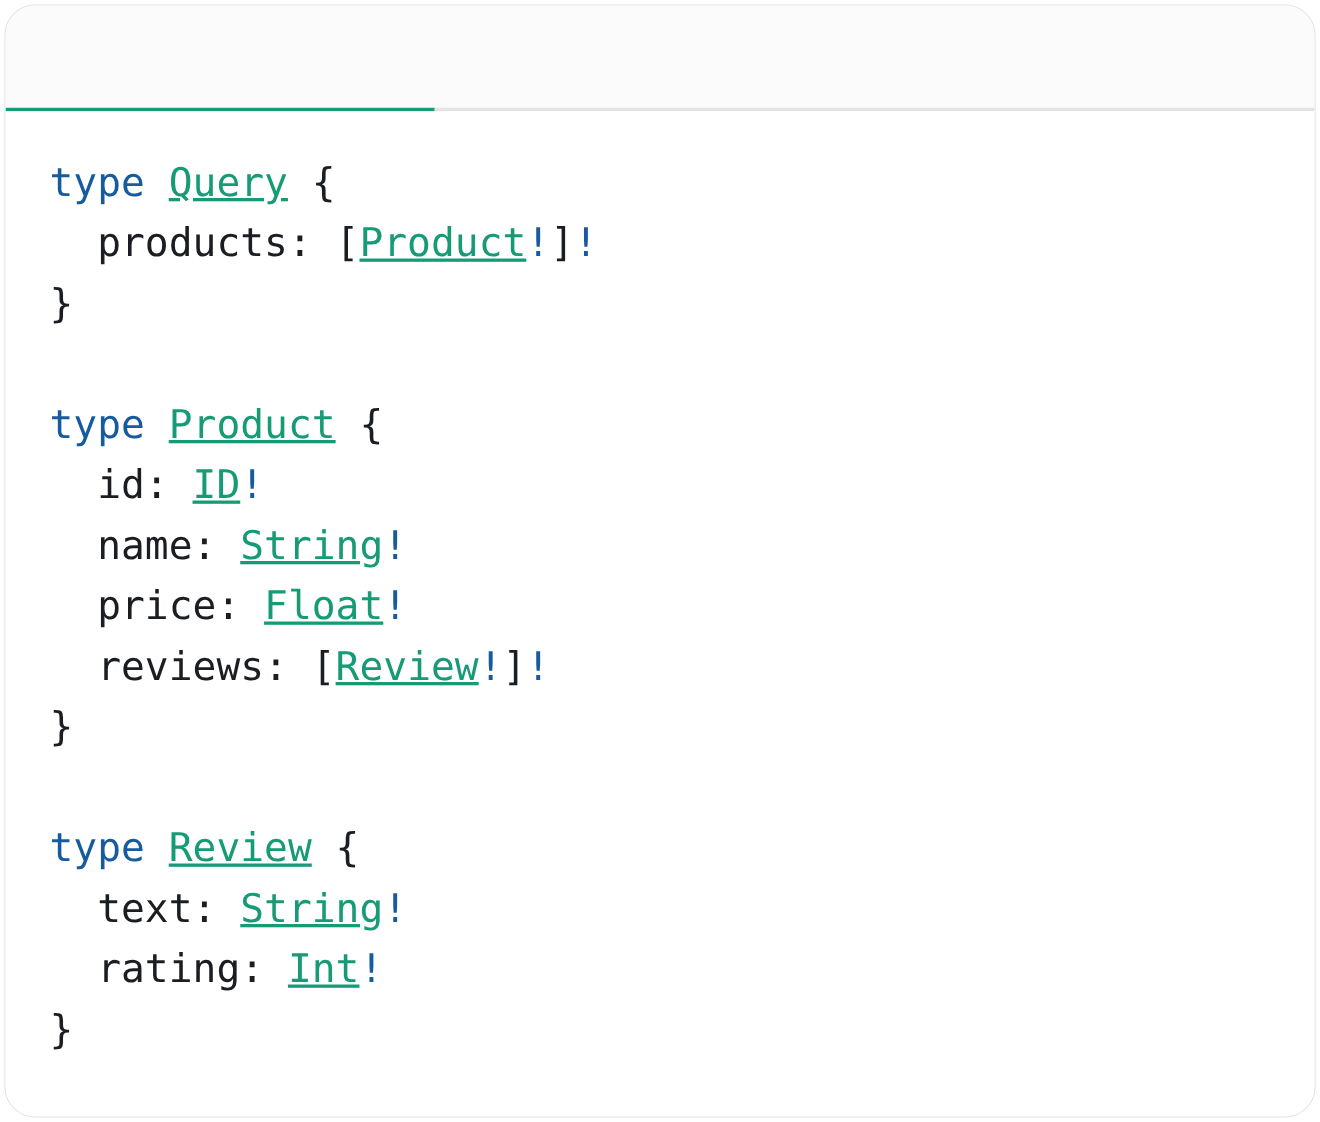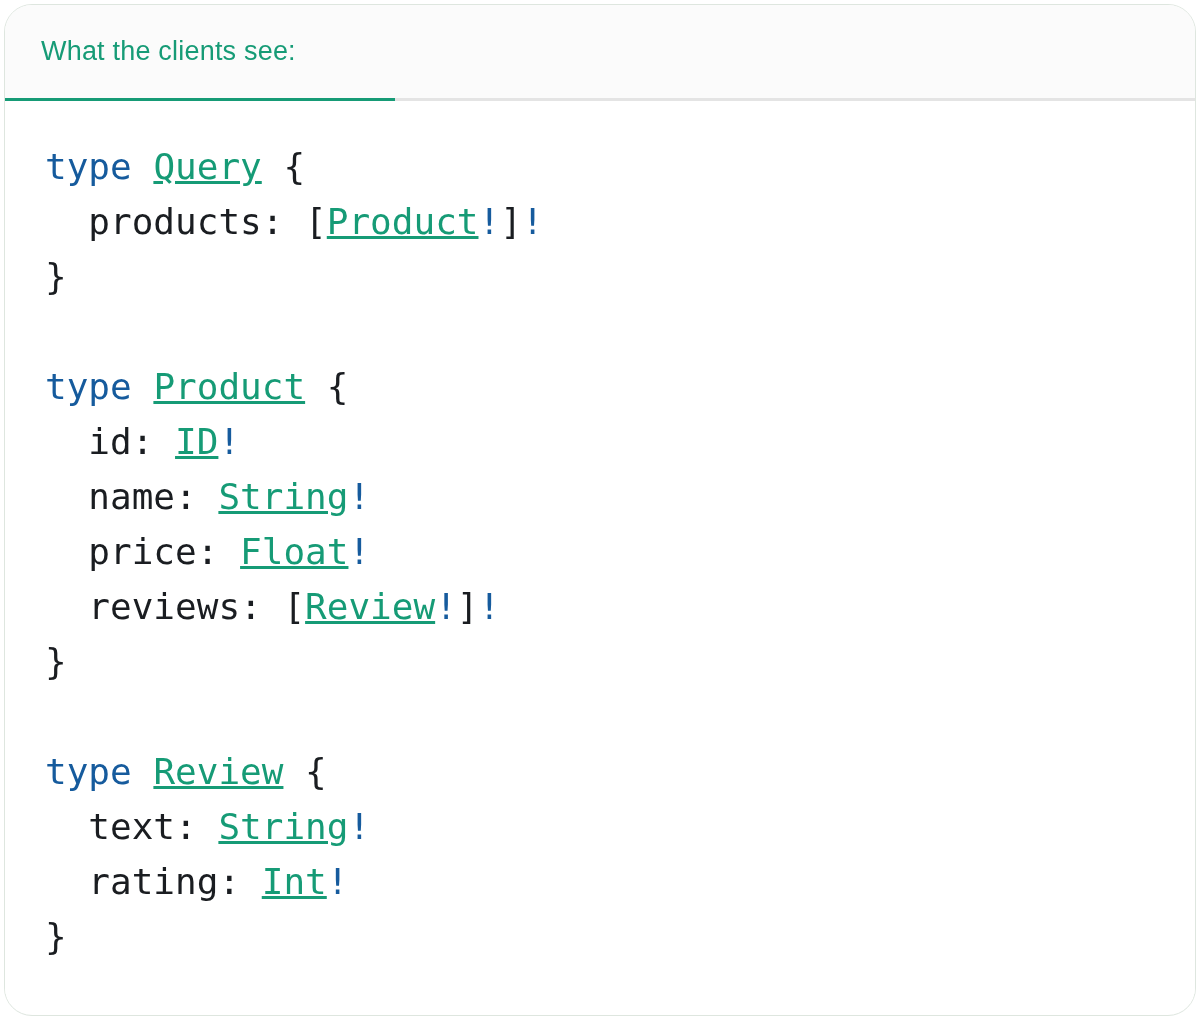--- a/index.html
+++ b/index.html
@@ -75,21 +75,18 @@
   .tok-plain { color: var(--code_text); }
   .tok-kw    { color: var(--keyword_blue); }
   .tok-type  { color: var(--accent_teal); text-decoration: underline; }
   .tok-bang  { color: var(--keyword_blue); }
 </style>
 </head>
 <body>
 
 <div class="card">
   <div class="card-header">
-    <div class="tab">
-      <span class="tab-label">What the clients see:</span>
-    </div>
     <div class="active-tab-underline"></div>
   </div>
   <div class="code-area">
     <div class="code-block"><div class="code-line"><span class="tok-kw">type</span><span class="tok-plain"> </span><span class="tok-type">Query</span><span class="tok-plain"> {</span></div><div class="code-line"><span class="tok-plain">  products: [</span><span class="tok-type">Product</span><span class="tok-bang">!</span><span class="tok-plain">]</span><span class="tok-bang">!</span></div><div class="code-line"><span class="tok-plain">}</span></div><div class="code-line">&nbsp;</div><div class="code-line"><span class="tok-kw">type</span><span class="tok-plain"> </span><span class="tok-type">Product</span><span class="tok-plain"> {</span></div><div class="code-line"><span class="tok-plain">  id: </span><span class="tok-type">ID</span><span class="tok-bang">!</span></div><div class="code-line"><span class="tok-plain">  name: </span><span class="tok-type">String</span><span class="tok-bang">!</span></div><div class="code-line"><span class="tok-plain">  price: </span><span class="tok-type">Float</span><span class="tok-bang">!</span></div><div class="code-line"><span class="tok-plain">  reviews: [</span><span class="tok-type">Review</span><span class="tok-bang">!</span><span class="tok-plain">]</span><span class="tok-bang">!</span></div><div class="code-line"><span class="tok-plain">}</span></div><div class="code-line">&nbsp;</div><div class="code-line"><span class="tok-kw">type</span><span class="tok-plain"> </span><span class="tok-type">Review</span><span class="tok-plain"> {</span></div><div class="code-line"><span class="tok-plain">  text: </span><span class="tok-type">String</span><span class="tok-bang">!</span></div><div class="code-line"><span class="tok-plain">  rating: </span><span class="tok-type">Int</span><span class="tok-bang">!</span></div><div class="code-line"><span class="tok-plain">}</span></div></div>
   </div>
 </div>
 
 </body></html>

